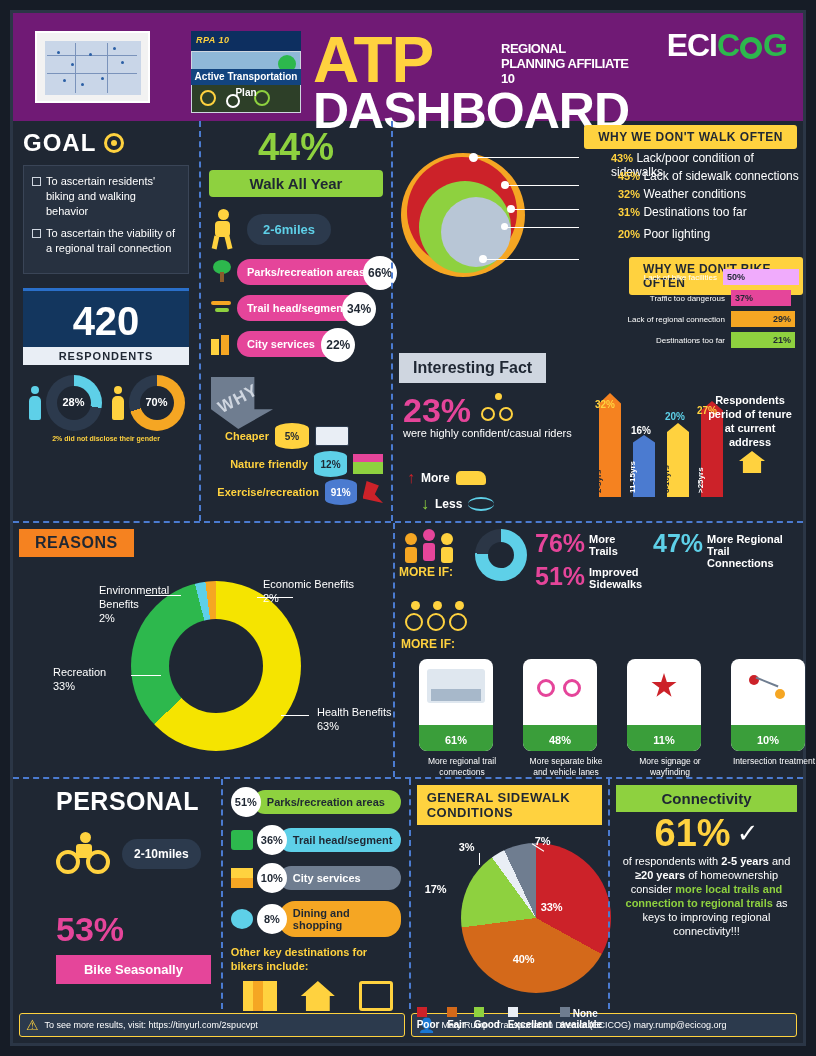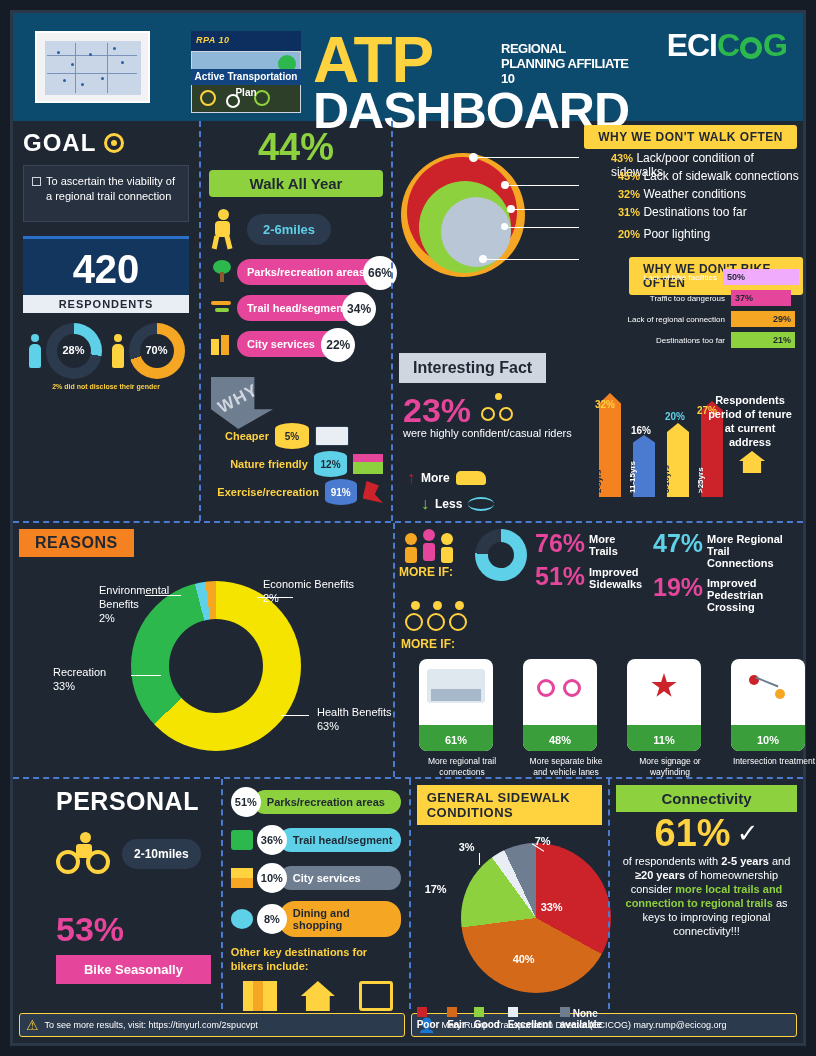--- a/index.html
+++ b/index.html
@@ -8,21 +8,21 @@
     width:816px; height:1056px;
     background:#1d2430;
     font-family:"Liberation Sans", sans-serif;
     color:#fff;
     overflow:hidden;
   }
   .page { position:relative; width:816px; height:1056px; background:#161c26; padding:10px; }
   .frame { position:relative; width:796px; height:1036px; background:#1f2733; border:3px solid #2b3646; }
 
   
-  .header { position:relative; height:108px; background:#0c4a6e; }
+  .header { position:relative; height:108px; background:#701a75; }
   .hdr-map { position:absolute; left:22px; top:18px; width:115px; height:72px; background:#f2f2f2; border:2px solid #fff; overflow:hidden; }
   .hdr-map .blob { position:absolute; background:#c9d6e8; }
   .hdr-map .dot { position:absolute; width:3px; height:3px; border-radius:50%; background:#2b5fa5; }
   .hdr-map .line { position:absolute; background:#7a93bb; height:1px; }
   .hdr-photo { position:absolute; left:178px; top:38px; width:110px; height:62px; background:#2f4b2f; border:1px solid #cfd6e0; overflow:hidden; }
   .hdr-photo .sky { position:absolute; left:0; top:0; right:0; height:28px; background:#8fb8d8; }
   .hdr-photo .ground { position:absolute; left:0; top:28px; right:0; bottom:0; background:#2d3f28; }
   .rpa-tab { position:absolute; left:178px; top:18px; width:110px; height:20px; background:#0d2f60; color:#ffd23f; font-size:9px; font-weight:bold; font-style:italic; text-align:left; padding:4px 0 0 5px; letter-spacing:.5px; }
   .atp-label { position:absolute; left:178px; top:56px; width:110px; height:16px; background:#12447f; color:#fff; font-size:10px; font-weight:bold; text-align:center; line-height:16px; }
   .hdr-title { position:absolute; left:300px; top:18px; }
@@ -196,20 +196,21 @@
 
   <div class="row" style="height:400px;">
 
     <div class="panel goal">
       <div class="goal-title">
         <span>GOAL</span>
         <span class="target"></span>
       </div>
       <div class="goal-box">
         <ul>
+          <li>To ascertain residents' biking and walking behavior</li>
           <li>To ascertain the viability of a regional trail connection</li>
         </ul>
       </div>
       <div class="resp-box">
         <div class="resp-num">420</div>
         <div class="resp-label">RESPONDENTS</div>
       </div>
       <div class="gender">
         <div style="display:flex;align-items:center;gap:4px;">
           <div class="fig">
@@ -468,24 +469,20 @@
         <div style="display:flex;align-items:flex-start;gap:4px;margin-top:4px;">
           <span class="mi-pct" style="font-size:25px;color:#e5459a;">51%</span>
           <span style="font-size:11px;font-weight:bold;width:58px;line-height:12px;margin-top:4px;">Improved Sidewalks</span>
         </div>
       </div>
       <div style="position:absolute;left:258px;top:6px;">
         <div style="display:flex;align-items:flex-start;gap:4px;">
           <span class="mi-pct" style="font-size:25px;color:#5ed0e8;">47%</span>
           <span style="font-size:11px;font-weight:bold;width:84px;line-height:12px;margin-top:4px;">More Regional Trail Connections</span>
         </div>
-        <div style="display:flex;align-items:flex-start;gap:4px;margin-top:4px;">
-          <span class="mi-pct" style="font-size:25px;color:#e5459a;">19%</span>
-          <span style="font-size:11px;font-weight:bold;width:84px;line-height:12px;margin-top:4px;">Improved Pedestrian Crossing</span>
-        </div>
       </div>
 
       <div style="position:absolute;left:10px;top:78px;width:70px;height:34px;">
         <div style="position:absolute;left:0;top:12px;width:18px;height:18px;border:2px solid #ffd23f;border-radius:50%;"></div>
         <div style="position:absolute;left:22px;top:12px;width:18px;height:18px;border:2px solid #ffd23f;border-radius:50%;"></div>
         <div style="position:absolute;left:44px;top:12px;width:18px;height:18px;border:2px solid #ffd23f;border-radius:50%;"></div>
         <div style="position:absolute;left:6px;top:0;width:9px;height:9px;border-radius:50%;background:#ffd23f;"></div>
         <div style="position:absolute;left:28px;top:0;width:9px;height:9px;border-radius:50%;background:#ffd23f;"></div>
         <div style="position:absolute;left:50px;top:0;width:9px;height:9px;border-radius:50%;background:#ffd23f;"></div>
       </div>

